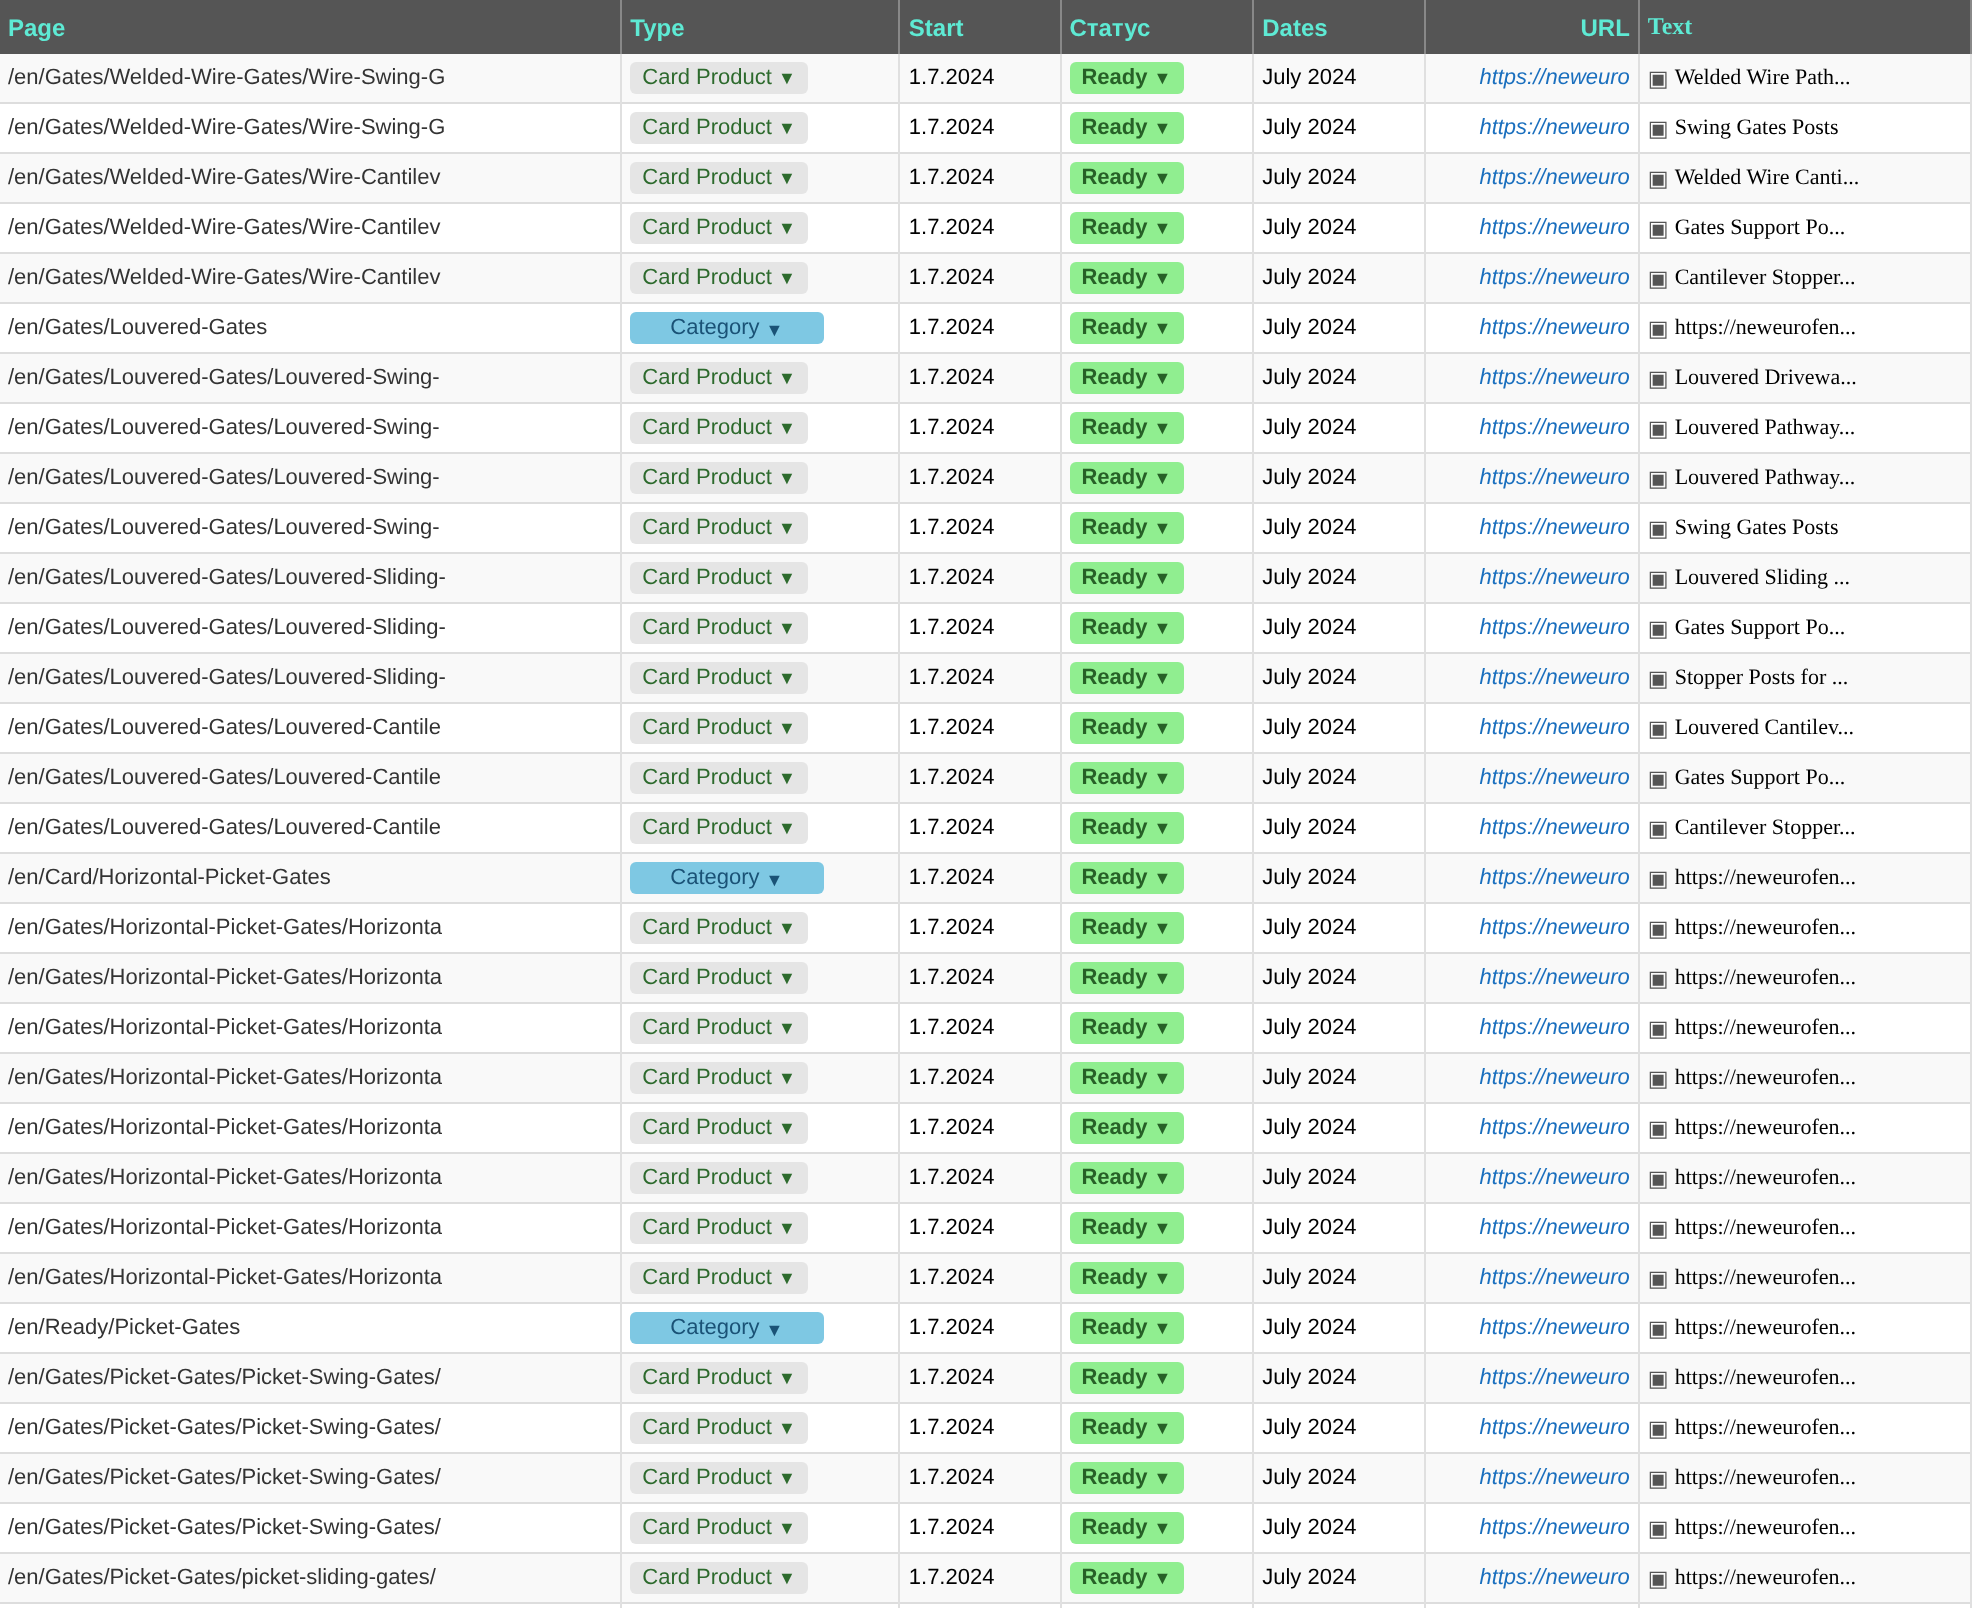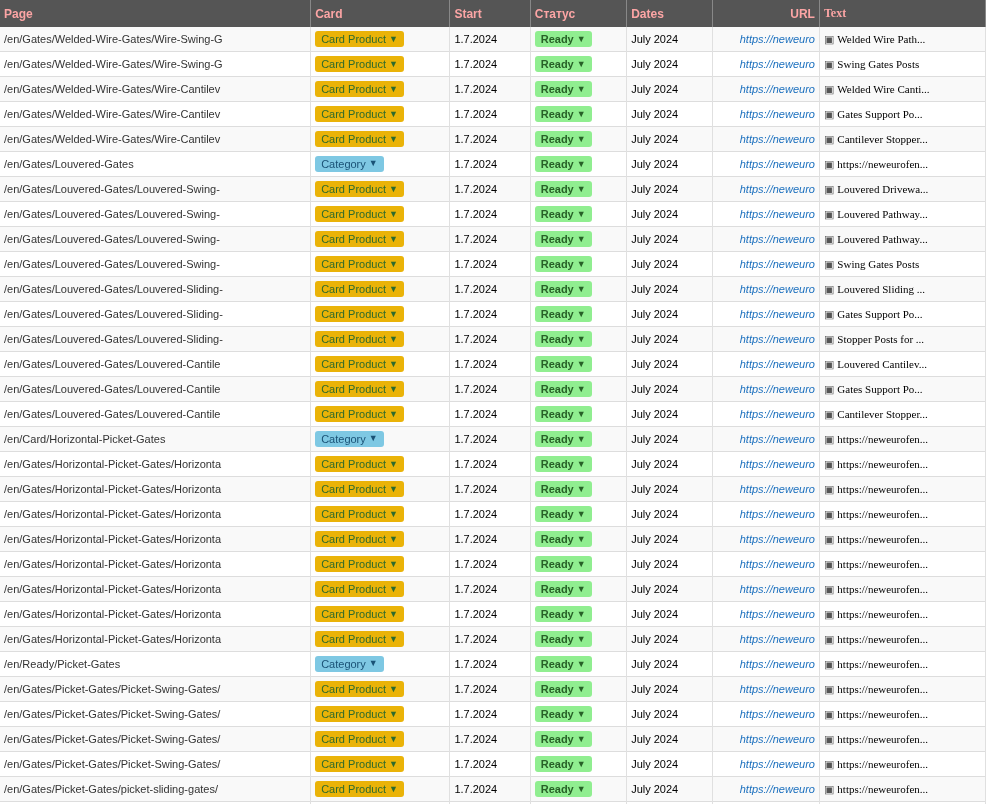--- a/index.html
+++ b/index.html
@@ -1,20 +1,20 @@
 <!DOCTYPE html>
 <html><head>
   <meta charset="utf-8">
   <style>
     * { box-sizing: border-box; margin: 0; padding: 0; }
     body { font-family: Arial, sans-serif; font-size: 12px; background: #fff; overflow-x: auto; }
     
     table { width: 100%; border-collapse: collapse; table-layout: fixed; }
     
-    thead tr { background: #555; color: #fca5a5; margin-left: 16px; }
+    thead tr { background: #555; color: #5eead4; margin-left: 16px; }
     thead th {
       padding: 6px 4px;
       text-align: left;
       border-right: 1px solid #888;
       font-weight: bold;
       font-size: 12px;
       white-space: nowrap;
       overflow: hidden;
       text-overflow: ellipsis;
     }
@@ -34,38 +34,38 @@
     
     .col-page { width: 290px; }
     .col-type { width: 130px; }
     .col-start { width: 75px; }
     .col-status { width: 90px; }
     .col-dates { width: 80px; }
     .col-url { width: 100px; text-align: right; }
     .col-text { width: 155px; font-family: Liberation Serif, serif; }
     
     .badge-card-product {
-      background: #eab308;
+      background: #e5e5e5;
       color: #2d6a2d;
       border-radius: 3px;
       padding: 2px 6px;
       font-size: 11px;
       display: inline-flex;
       align-items: center;
       gap: 3px;
     }
     
     .badge-category {
       background: #7ec8e3;
       color: #1a5276;
       border-radius: 3px;
-      padding: 2px 6px;
+      padding: 2px 20px;
       font-size: 11px;
       display: inline-flex;
-      align-items: flex-start;
+      align-items: flex-end;
       gap: 3px;
     }
     
     .badge-ready {
       background: #90ee90;
       color: #276027;
       border-radius: 3px;
       padding: 2px 6px;
       font-size: 11px;
       display: inline-flex;
@@ -93,21 +93,21 @@
     
     .page-link { color: #333; }
   </style>
 </head>
 <body>
 
 <table>
   <thead>
     <tr>
       <th class="col-page">Page</th>
-      <th class="col-type">Card</th>
+      <th class="col-type">Type</th>
       <th class="col-start">Start</th>
       <th class="col-status">Статус</th>
       <th class="col-dates">Dates</th>
       <th class="col-url">URL</th>
       <th class="col-text">Text</th>
     </tr>
   </thead>
   <tbody id="table-body">
   <tr>
         <td class="col-page"><span class="page-link">/en/Gates/Welded-Wire-Gates/Wire-Swing-G</span></td>

